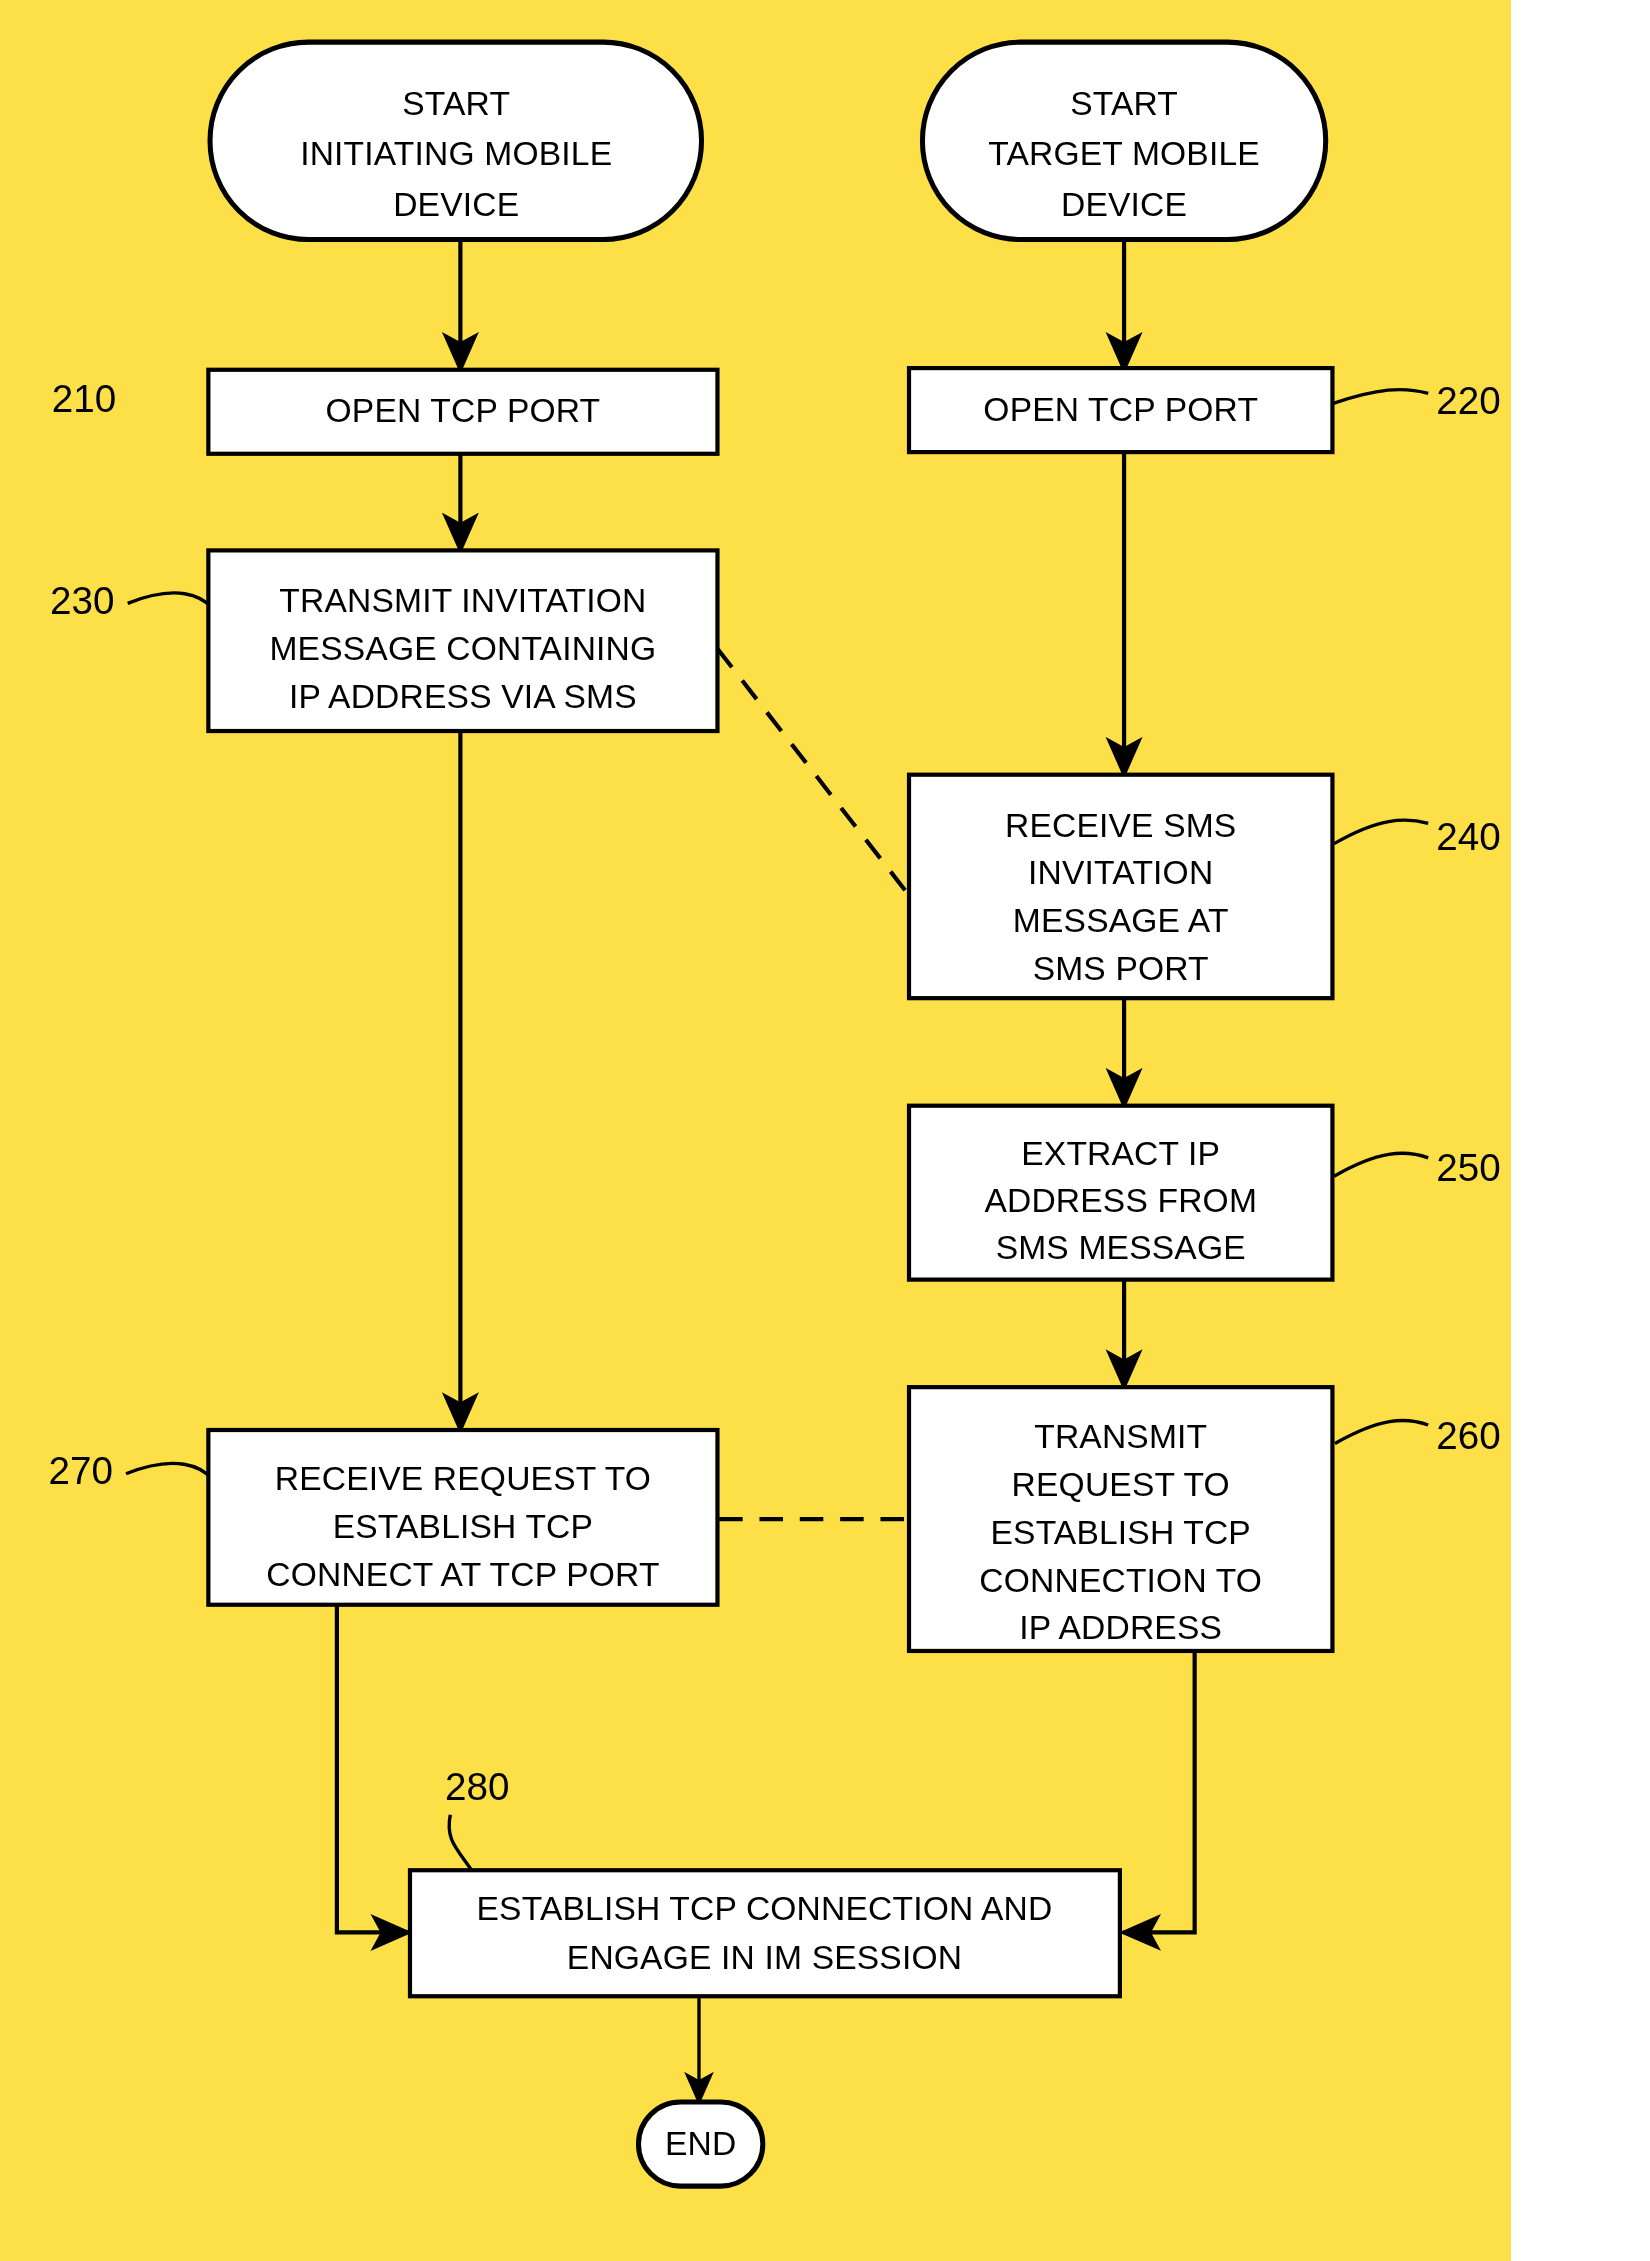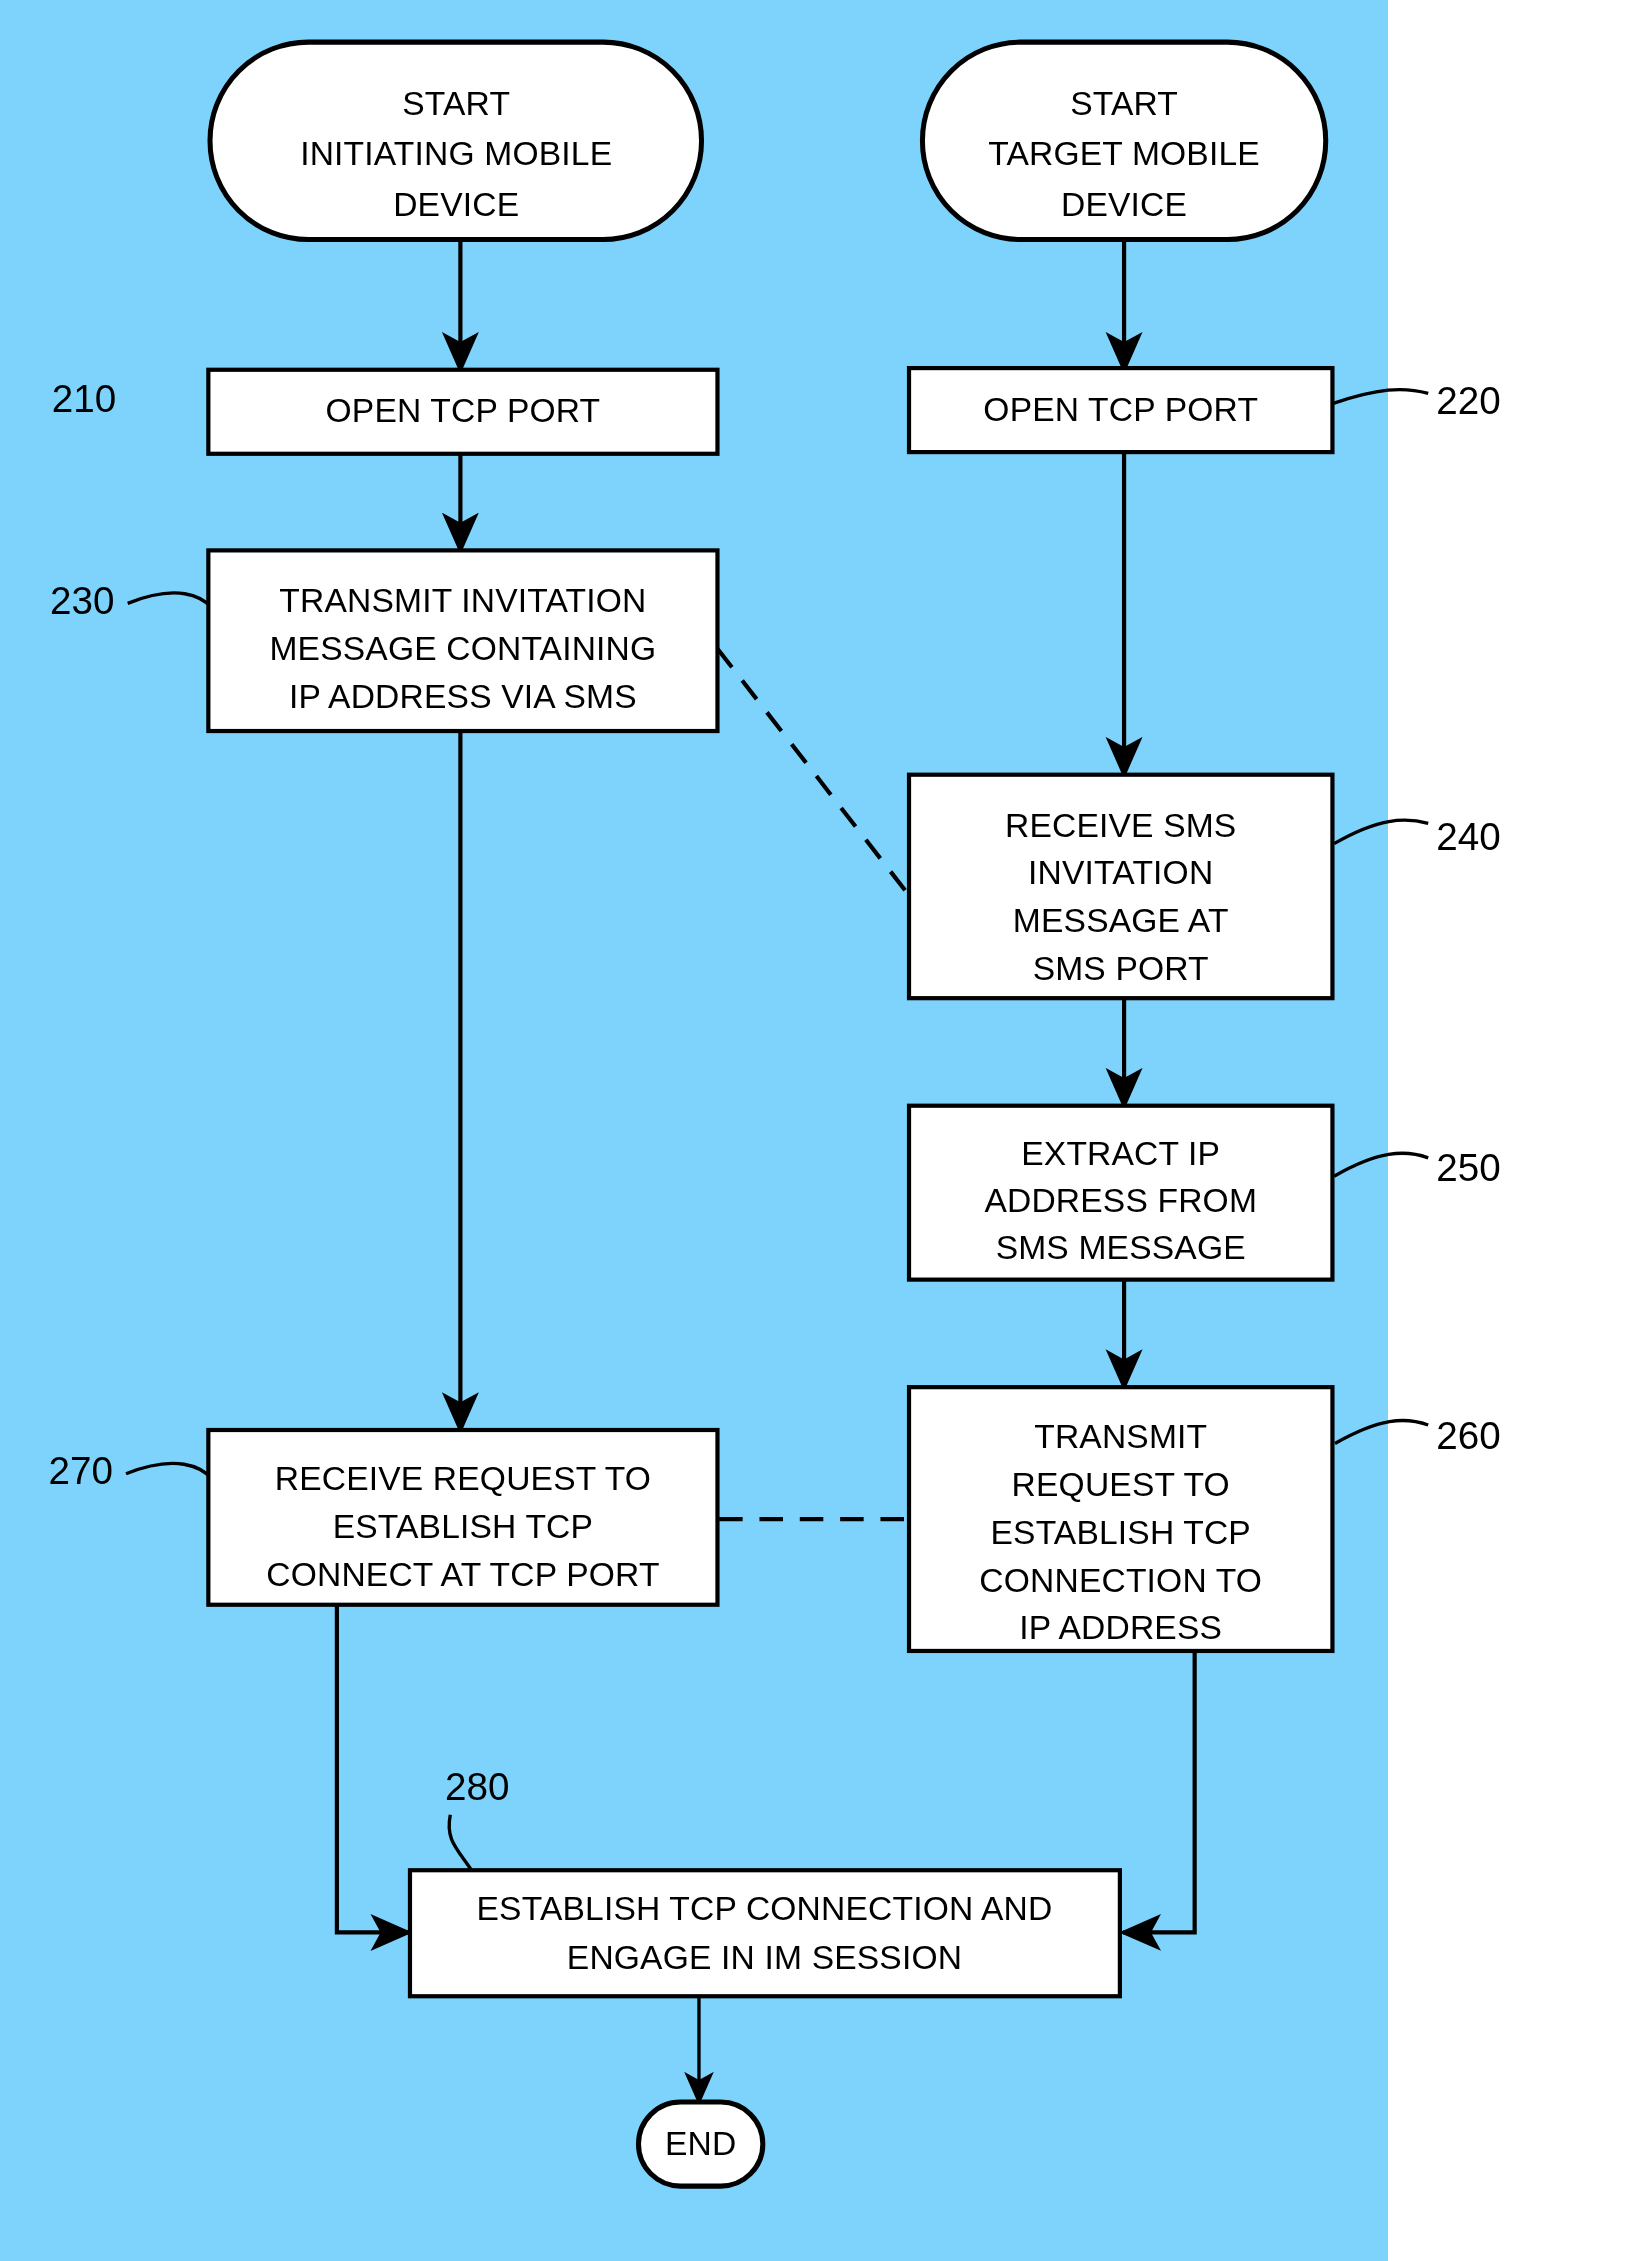--- a/index.html
+++ b/index.html
@@ -8,23 +8,23 @@
     background: #ffffff;
   }
   body {
     width: 1650px;
     height: 2261px;
     font-family: "Liberation Sans", sans-serif;
     overflow: hidden;
   }
   #flowchart-root {
     position: relative;
-    width: 1388px;
+    width: 1511px;
     height: 2261px;
-    background: #7dd3fc;
+    background: #fde047;
   }
   svg#flow-svg {
     display: block;
     width: 1650px;
     height: 2261px;
   }
   .node-shape {
     fill: #ffffff;
     stroke: #000000;
     stroke-width: 5;

